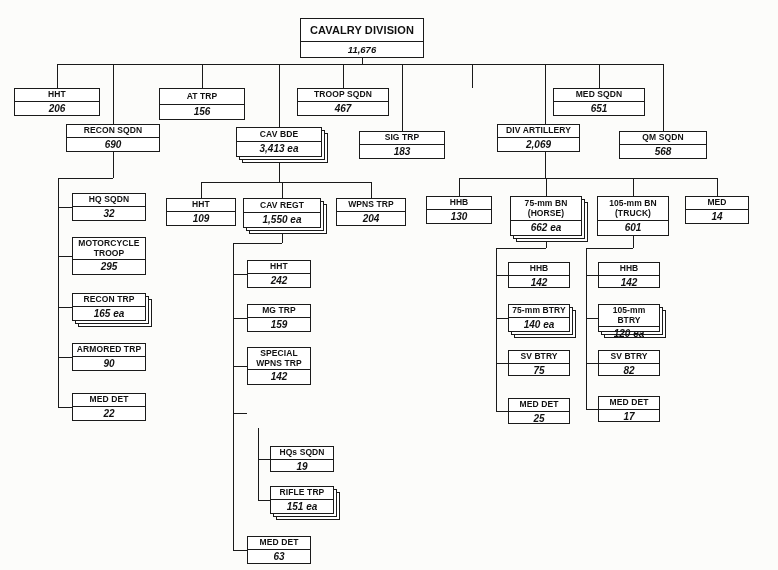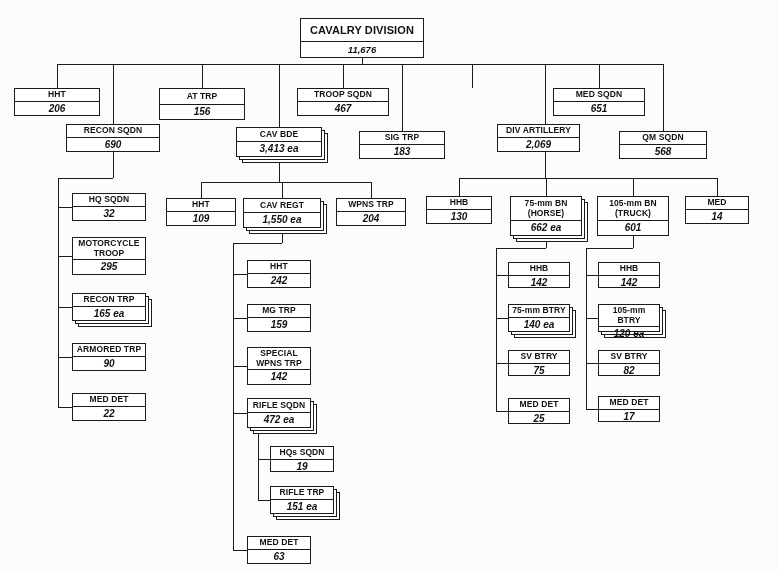--- a/index.html
+++ b/index.html
@@ -185,24 +185,20 @@
     <div class="val">242</div>
   </div>
   <div class="box" style="left:247px;top:304px;width:64px;height:28px">
     <div class="lbl">MG TRP</div>
     <div class="val">159</div>
   </div>
   <div class="box" style="left:247px;top:347px;width:64px;height:38px">
     <div class="lbl">SPECIAL WPNS TRP</div>
     <div class="val">142</div>
   </div>
-  <div class="box stacked" style="left:247px;top:398px;width:64px;height:30px">
-    <div class="lbl">RIFLE SQDN</div>
-    <div class="val">472 ea</div>
-  </div>
   <div class="box" style="left:270px;top:446px;width:64px;height:26px">
     <div class="lbl">HQs SQDN</div>
     <div class="val">19</div>
   </div>
   <div class="box stacked" style="left:270px;top:486px;width:64px;height:28px">
     <div class="lbl">RIFLE TRP</div>
     <div class="val">151 ea</div>
   </div>
   <div class="box" style="left:247px;top:536px;width:64px;height:28px">
     <div class="lbl">MED DET</div>

